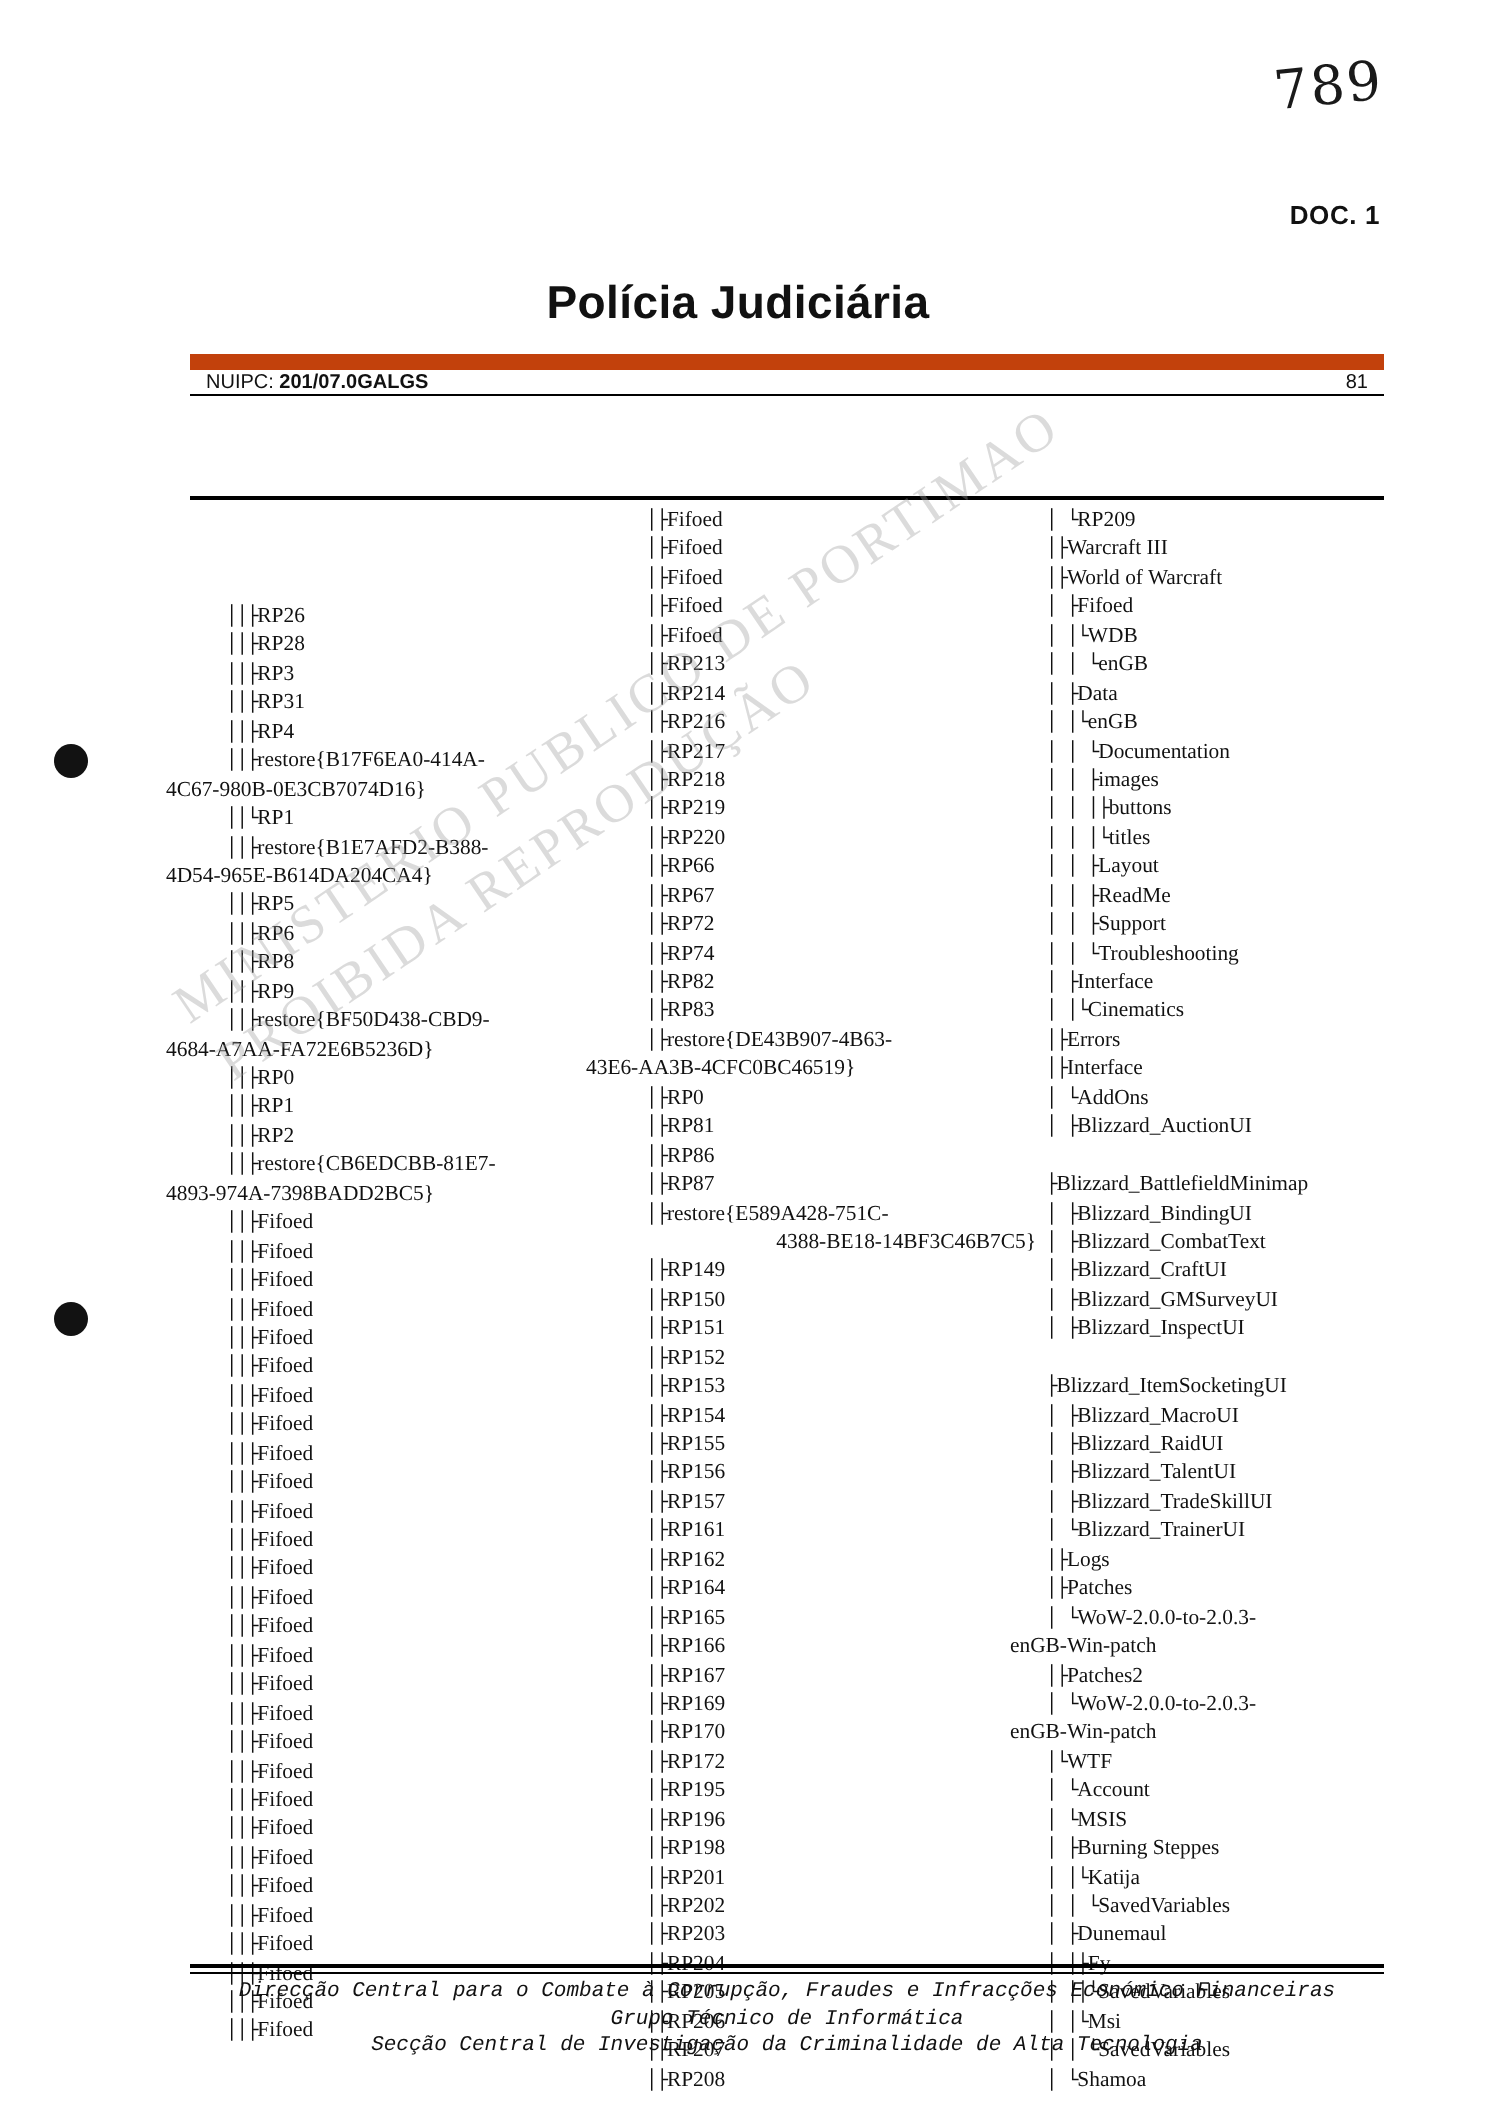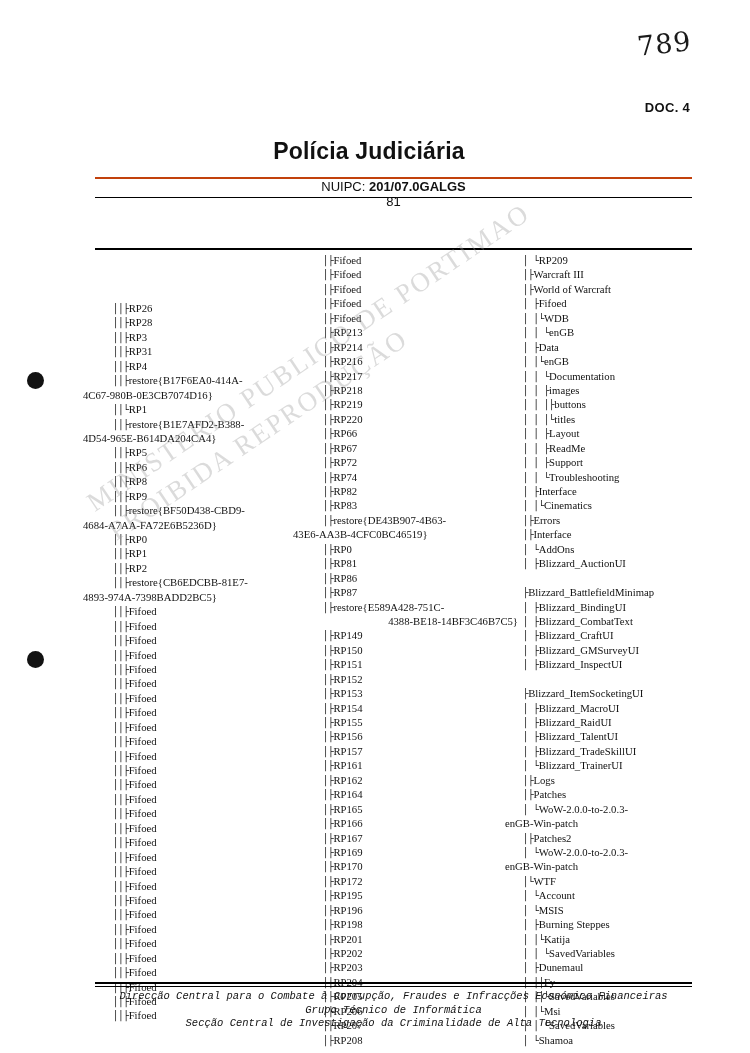--- a/index.html
+++ b/index.html
@@ -70,30 +70,29 @@
     letter-spacing: 0.2px;
   }
 
   
   .nuipc-bar {
     position: absolute;
     left: 95px;
     right: 58px;
     top: 177px;
     height: 21px;
-    border-top: 2px solid #c2410c;
+    border-top: 8px solid #c2410c;
     border-bottom: 1px solid #000;
     font-family: "Liberation Sans", sans-serif;
-    font-size: 13px;
+    font-size: 10px;
     display: flex;
     align-items: center;
     justify-content: space-between;
     padding: 0 8px;
     box-sizing: border-box;
-    flex-direction: column;
   }
   .nuipc-bar .label { font-weight: normal; }
   .nuipc-bar .label b { font-weight: bold; }
   .nuipc-bar .pageno { font-weight: normal; }
 
   .subtitle {
     position: absolute;
     left: 95px;
     right: 58px;
     top: 204px;
@@ -194,21 +193,21 @@
 </head>
 <body>
 
 <div class="page">
 
   <div class="punch p1"></div>
   <div class="punch p2"></div>
 
   <div class="handwritten">789</div>
 
-  <div class="doc-label">DOC. 4</div>
+  <div class="doc-label">DOC. 1</div>
 
   <div class="main-title">Polícia Judiciária</div>
 
   <div class="nuipc-bar">
     <div class="label"><span>NUIPC: </span><b>201/07.0GALGS</b></div>
     <div class="pageno">81</div>
   </div>
 
 
   <div class="rule-top"></div>

